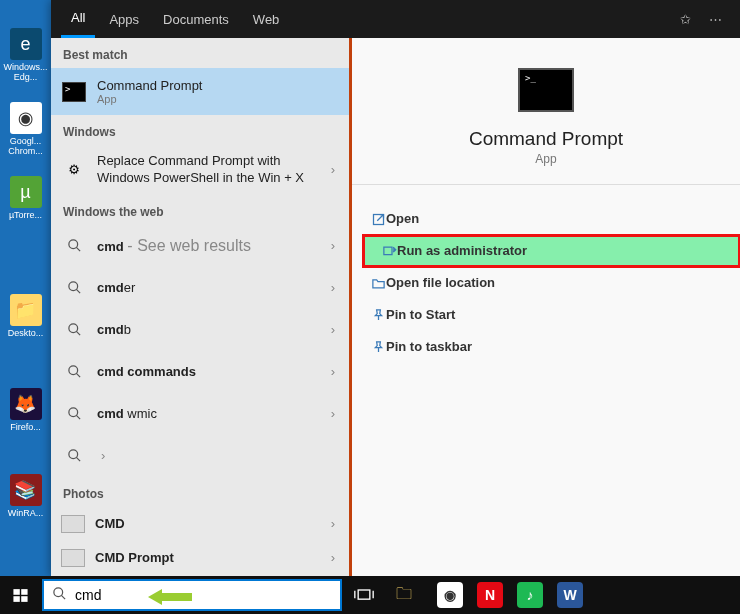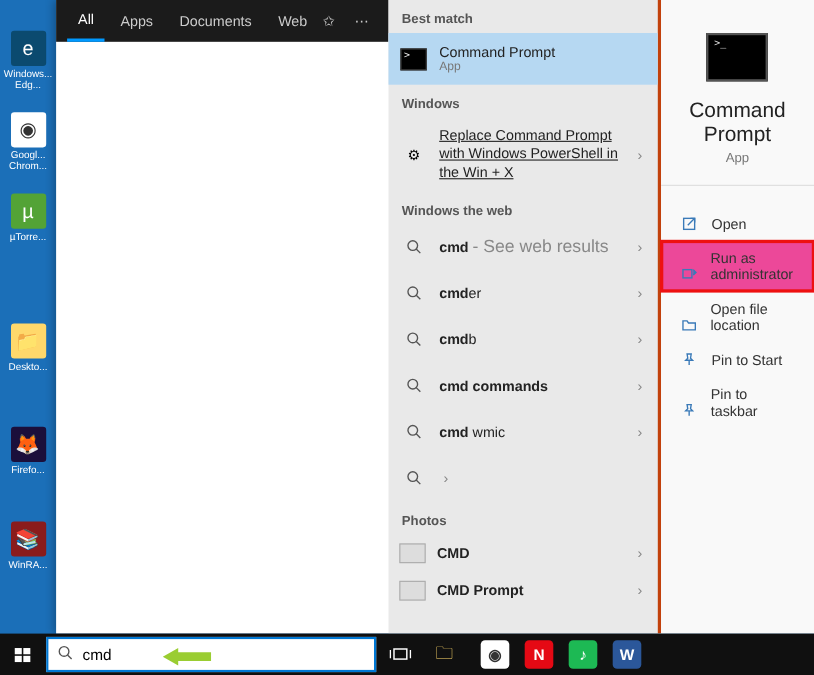--- a/index.html
+++ b/index.html
@@ -2,21 +2,21 @@
 <html><head>
 <meta charset="utf-8">
 <style>
   * { box-sizing: border-box; margin: 0; padding: 0; }
   body { font-family: "Segoe UI", Arial, sans-serif; font-size: 13px; background:#1b6fb8; width:740px; height:614px; overflow:hidden; position:relative; }
   
   .desktop { position:absolute; top:0; left:0; width:51px; height:576px; background:#1b6fb8; }
   .desktop-item { width:51px; display:flex; flex-direction:column; align-items:center; color:#fff; font-size:9px; text-align:center; padding:4px 2px; cursor:default; }
   .desktop-item .ico { width:32px; height:32px; border-radius:3px; display:flex; align-items:center; justify-content:center; font-size:18px; margin-bottom:2px; }
   
-  .start { position:absolute; left:51px; top:0; width:689px; height:576px; background:#fff; display:flex; flex-direction:row; box-shadow: -2px 0 8px rgba(0,0,0,.3);}
+  .start { position:absolute; left:51px; top:0; width:689px; height:576px; background:#fff; display:flex; flex-direction:column; box-shadow: -2px 0 8px rgba(0,0,0,.3);}
   .tabs { height:38px; background:#1b1b1b; display:flex; align-items:center; padding:0 10px; color:#ccc; gap:4px; position:relative;}
   .tab { padding:0 10px; height:38px; display:flex; align-items:center; font-size:13px; cursor:default;}
   .tab.active { color:#fff; border-bottom:3px solid #0099ff; }
   .tabs .right { margin-left:auto; display:flex; gap:18px; padding-right:8px;}
   .main { flex:1; display:flex; overflow:hidden;}
   .left-col { width:301px; background:#e9e9e9; overflow-y:auto; border-right:3px solid #c2410c;}
   .right-col { flex:1; background:#f9f9f9; position:relative; padding-top:20px;}
   .section-label { font-size:12px; font-weight:600; color:#555; padding:10px 12px 6px 12px; }
   .result { display:flex; align-items:center; padding:8px 10px; gap:10px; cursor:default; position:relative;}
   .result.best { background:#b6d8f2; padding:10px; }
@@ -26,23 +26,23 @@
   .result .txt .ln1 { font-size:13px; color:#222; }
   .result .txt .ln1 b { font-weight:600; }
   .result .txt .ln2 { font-size:11px; color:#777; }
   .result .chev { color:#888; font-size:13px; padding:0 4px;}
   .preview-center { text-align:center; padding:10px 0 14px;}
   .cmd-thumb { width:56px; height:44px; background:#000; border:2px solid #555; margin:0 auto 16px auto; position:relative;}
   .cmd-thumb::after { content:">_"; position:absolute; top:3px; left:5px; color:#eee; font-size:9px; font-family:monospace;}
   .prev-title { font-size:19px; color:#222; }
   .prev-sub { font-size:12px; color:#777; margin-top:2px;}
   .action-list { margin-top:18px; }
-  .action { display:flex; align-items:flex-end; gap:12px; padding:8px 18px; font-size:13px; color:#333; cursor:default;}
+  .action { display:flex; align-items:flex-start; padding:8px 18px; font-size:13px; color:#333; cursor:default;font-weight:bold;}
   .action .a-ico { width:16px; height:16px; color:#3a7ab8; display:inline-flex; align-items:center; justify-content:center; font-size:14px;}
-  .action.highlight { outline:3px solid #e11; outline-offset:-2px; background:#ec4899;}
+  .action.highlight { outline:3px solid #e11; outline-offset:-2px; background:#86efac;margin-left:11px;}
   
   .taskbar { position:absolute; bottom:0; left:0; width:740px; height:38px; background:#101010; display:flex; align-items:center; }
   .task-btn { width:40px; height:38px; display:flex; align-items:center; justify-content:center; color:#fff; font-size:16px;}
   .searchbox { height:32px; width:300px; background:#fff; border:2px solid #0078d4; display:flex; align-items:center; gap:8px; padding:0 8px; margin:0 2px; position:relative;}
   .searchbox input { border:none; outline:none; font-size:14px; flex:1; background:transparent;}
   .arrow-annot { position:absolute; left:104px; top:6px; width:44px; height:20px; }
   .arrow-annot svg { width:44px; height:20px; }
   .task-icons { display:flex; align-items:center; margin-left:6px;}
   .win-logo svg { width:17px; height:17px; }
   .thin-line { border-top:1px solid #ddd; margin:4px 0;}
@@ -101,21 +101,21 @@
         <div class="txt">
           <div class="ln1">Command Prompt</div>
           <div class="ln2">App</div>
         </div>
       </div>
 
       <div class="section-label">Windows</div>
       <div class="result">
         <div class="res-ico">⚙</div>
         <div class="txt">
-            <div class="ln1" style="line-height:1.3;text-decoration:underline;">Replace Command Prompt with Windows PowerShell in the Win + X</div>
+            <div class="ln1" style="line-height:1.3;">Replace Command Prompt with Windows PowerShell in the Win + X</div>
           </div>
         <div class="chev">›</div>
       </div>
 
       <div class="section-label">Windows the web</div>
       <div id="web-list">
           <div class="result">
             <div class="res-ico search">
               <svg width="15" height="15" viewBox="0 0 24 24" fill="none" stroke="#555" stroke-width="2">
                 <circle cx="10" cy="10" r="7"></circle>

